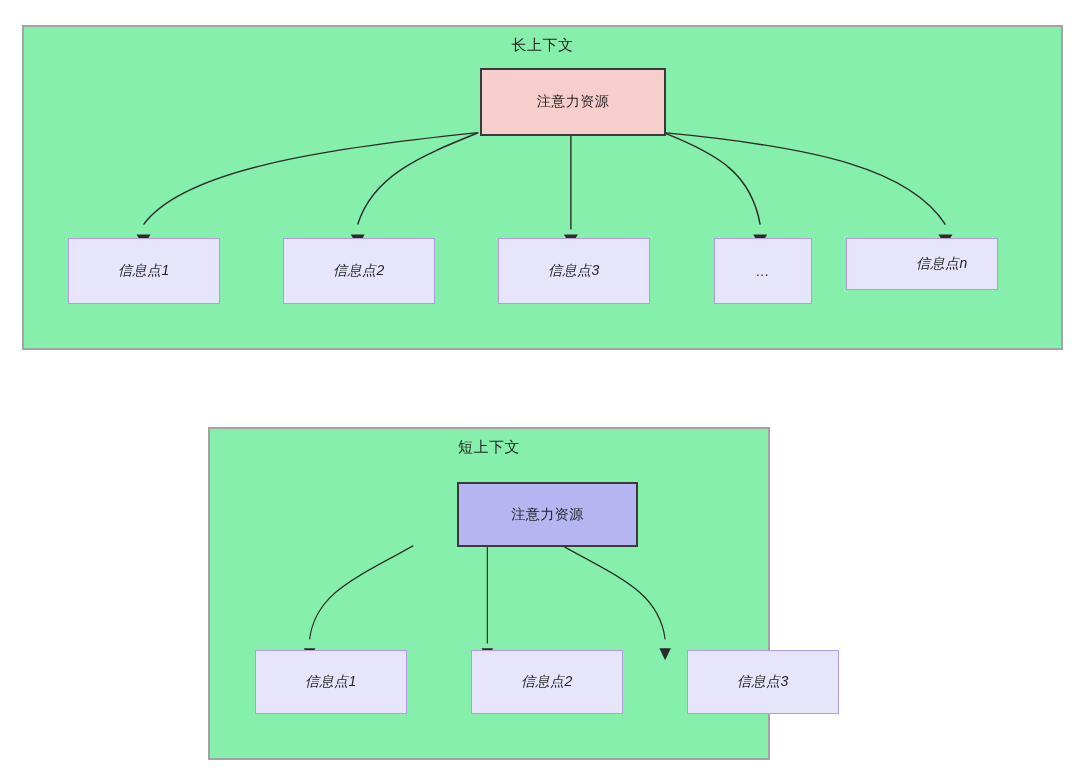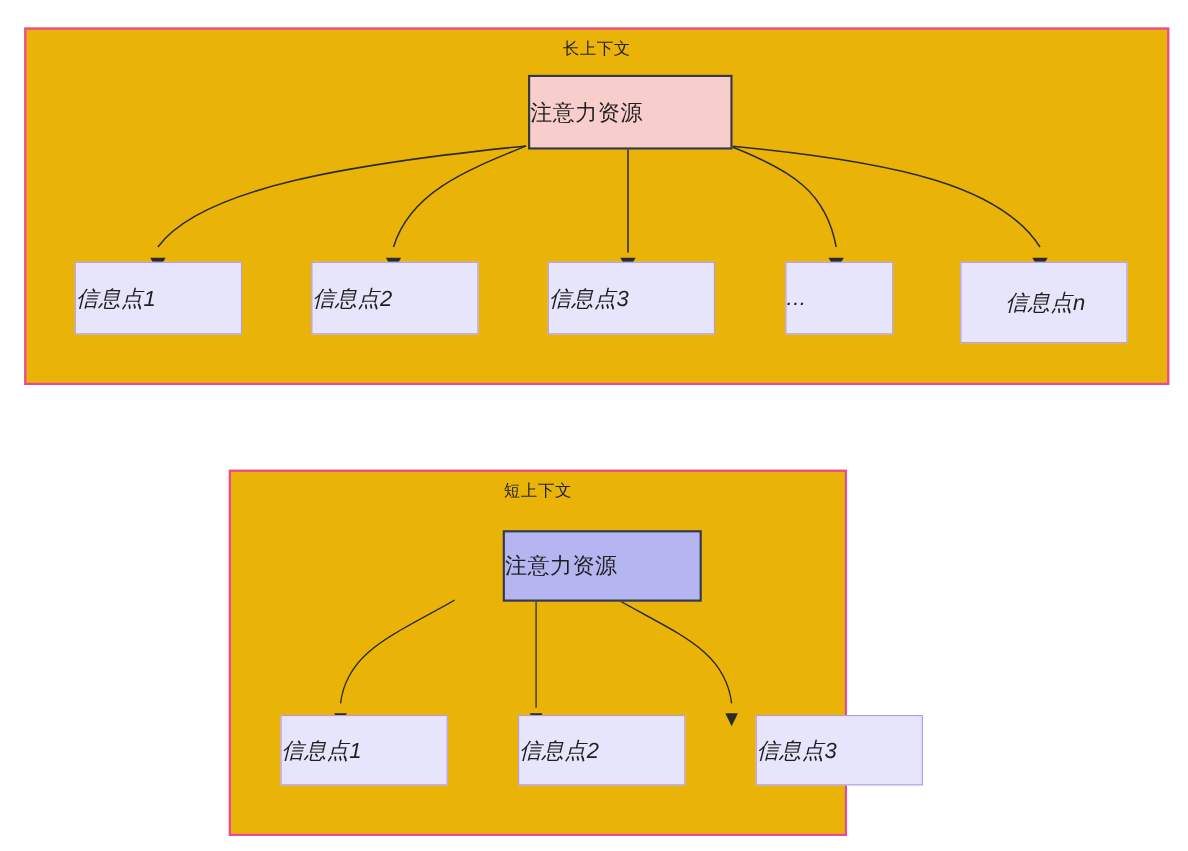--- a/index.html
+++ b/index.html
@@ -10,22 +10,22 @@
   }
   #canvas {
     position: relative;
     width: 1080px;
     height: 774px;
     background: #ffffff;
     overflow: hidden;
   }
   .group-box {
     position: absolute;
-    background: #eab308;
-    border: 2px solid #ec4899;
+    background: #86efac;
+    border: 2px solid #a3a3a3;
     box-sizing: border-box;
   }
   #group-long {
     left: 22px;
     top: 25px;
     width: 1041px;
     height: 325px;
   }
   #group-short {
     left: 208px;
@@ -42,21 +42,22 @@
     font-size: 15px;
     color: #1f1f1f;
     letter-spacing: 0.5px;
     line-height: 20px;
   }
   .node {
     position: absolute;
     box-sizing: border-box;
     display: flex;
     align-items: center;
-    font-size: 20px;
+    justify-content: center;
+    font-size: 14px;
     color: #1f1f1f;
     letter-spacing: 0.5px;
   }
   .node.root-pink {
     background: #f8cecc;
     border: 2px solid #3a3a3a;
   }
   .node.root-blue {
     background: #b5b5f2;
     border: 2px solid #3a3a3a;
@@ -125,21 +126,21 @@
     </div>
 
     <div class="node leaf" style="left:474px; top:211px; width:152px; height:66px;">
       <span>信息点3</span>
     </div>
 
     <div class="node leaf" style="left:690px; top:211px; width:98px; height:66px;">
       <span>...</span>
     </div>
 
-    <div class="node leaf" style="left:849px; top:211px; width:152px; height:74px;padding-left:40px;">
+    <div class="node leaf" style="left:822px; top:211px; width:152px; height:52px;padding-left:40px;">
       <span>信息点n</span>
     </div>
 
   </div>
 
   <div class="group-box" id="group-short">
 
     <div class="group-title">短上下文</div>
 
     <svg class="edges" viewBox="0 0 678 333" preserveAspectRatio="none">

